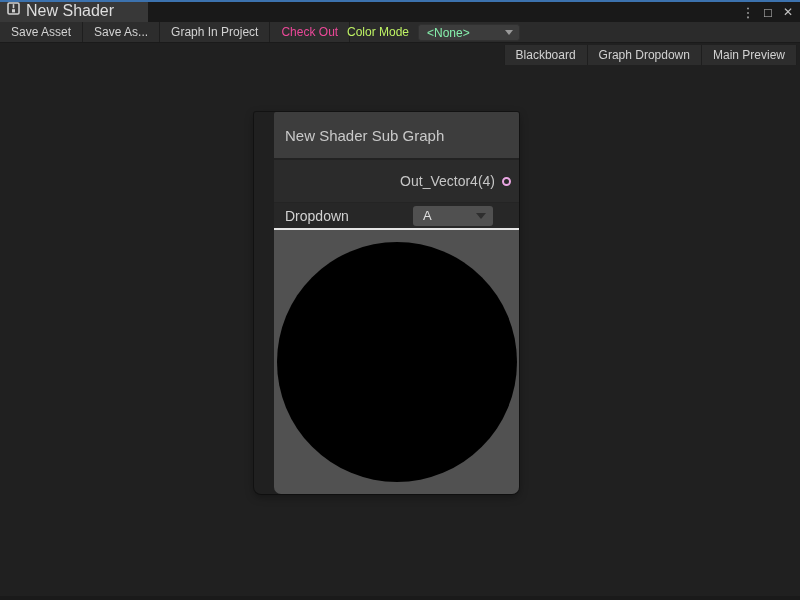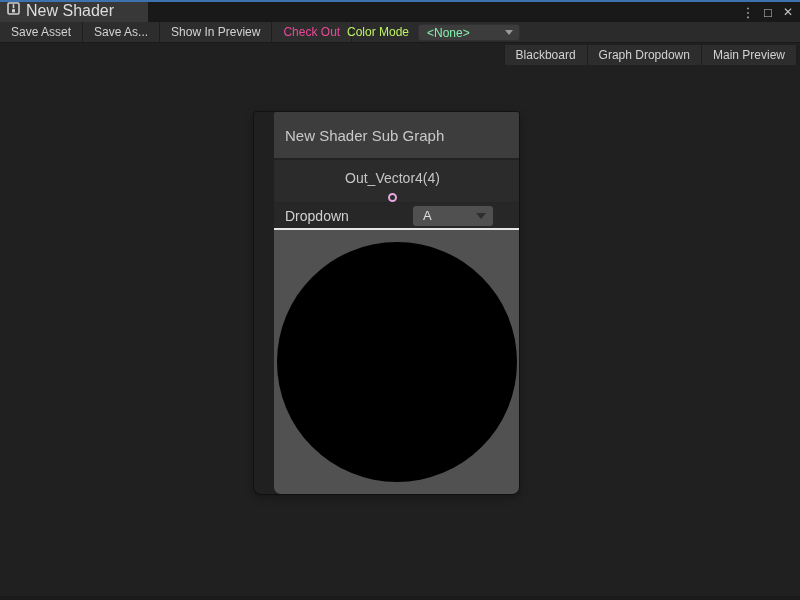--- a/index.html
+++ b/index.html
@@ -97,21 +97,20 @@
     padding: 0 11px;
     font-size: 15px; color: #c9c9c9;
     border-bottom: 2px solid #222222;
   }
   .node-out-row {
     height: 43px; background: #2b2b2b;
     display: flex; align-items: center; justify-content: flex-end;
     padding-right: 8px; gap: 7px;
     font-size: 14px; color: #c6c6c6;
     border-bottom: 1px solid #242424;
-    flex-direction: column;
   }
   .port-circle {
     width: 9px; height: 9px; border-radius: 50%;
     border: 2px solid #e9a6e2;
     background: transparent;
     flex: 0 0 auto; cursor: default;
   }
   .node-control-row {
     height: 27px; background: #272727;
     display: flex; align-items: center;
@@ -166,21 +165,21 @@
     <span class="win-btn kebab">⋮</span>
     <span class="win-btn maxi">□</span>
     <span class="win-btn close">✕</span>
   </div>
 </div>
 
 <div class="toolbar">
   <div class="tb-group left">
     <div class="tb-btn">Save Asset</div>
     <div class="tb-btn">Save As...</div>
-    <div class="tb-btn">Show In Preview</div>
+    <div class="tb-btn">Graph In Project</div>
     <div class="tb-btn disabled">Check Out</div>
   </div>
 
   <div class="tb-label">Color Mode</div>
   <div class="tb-dropdown">
     <span class="dd-value">&lt;None&gt;</span>
     <span class="caret"></span>
   </div>
 
   <div class="tb-group right">

